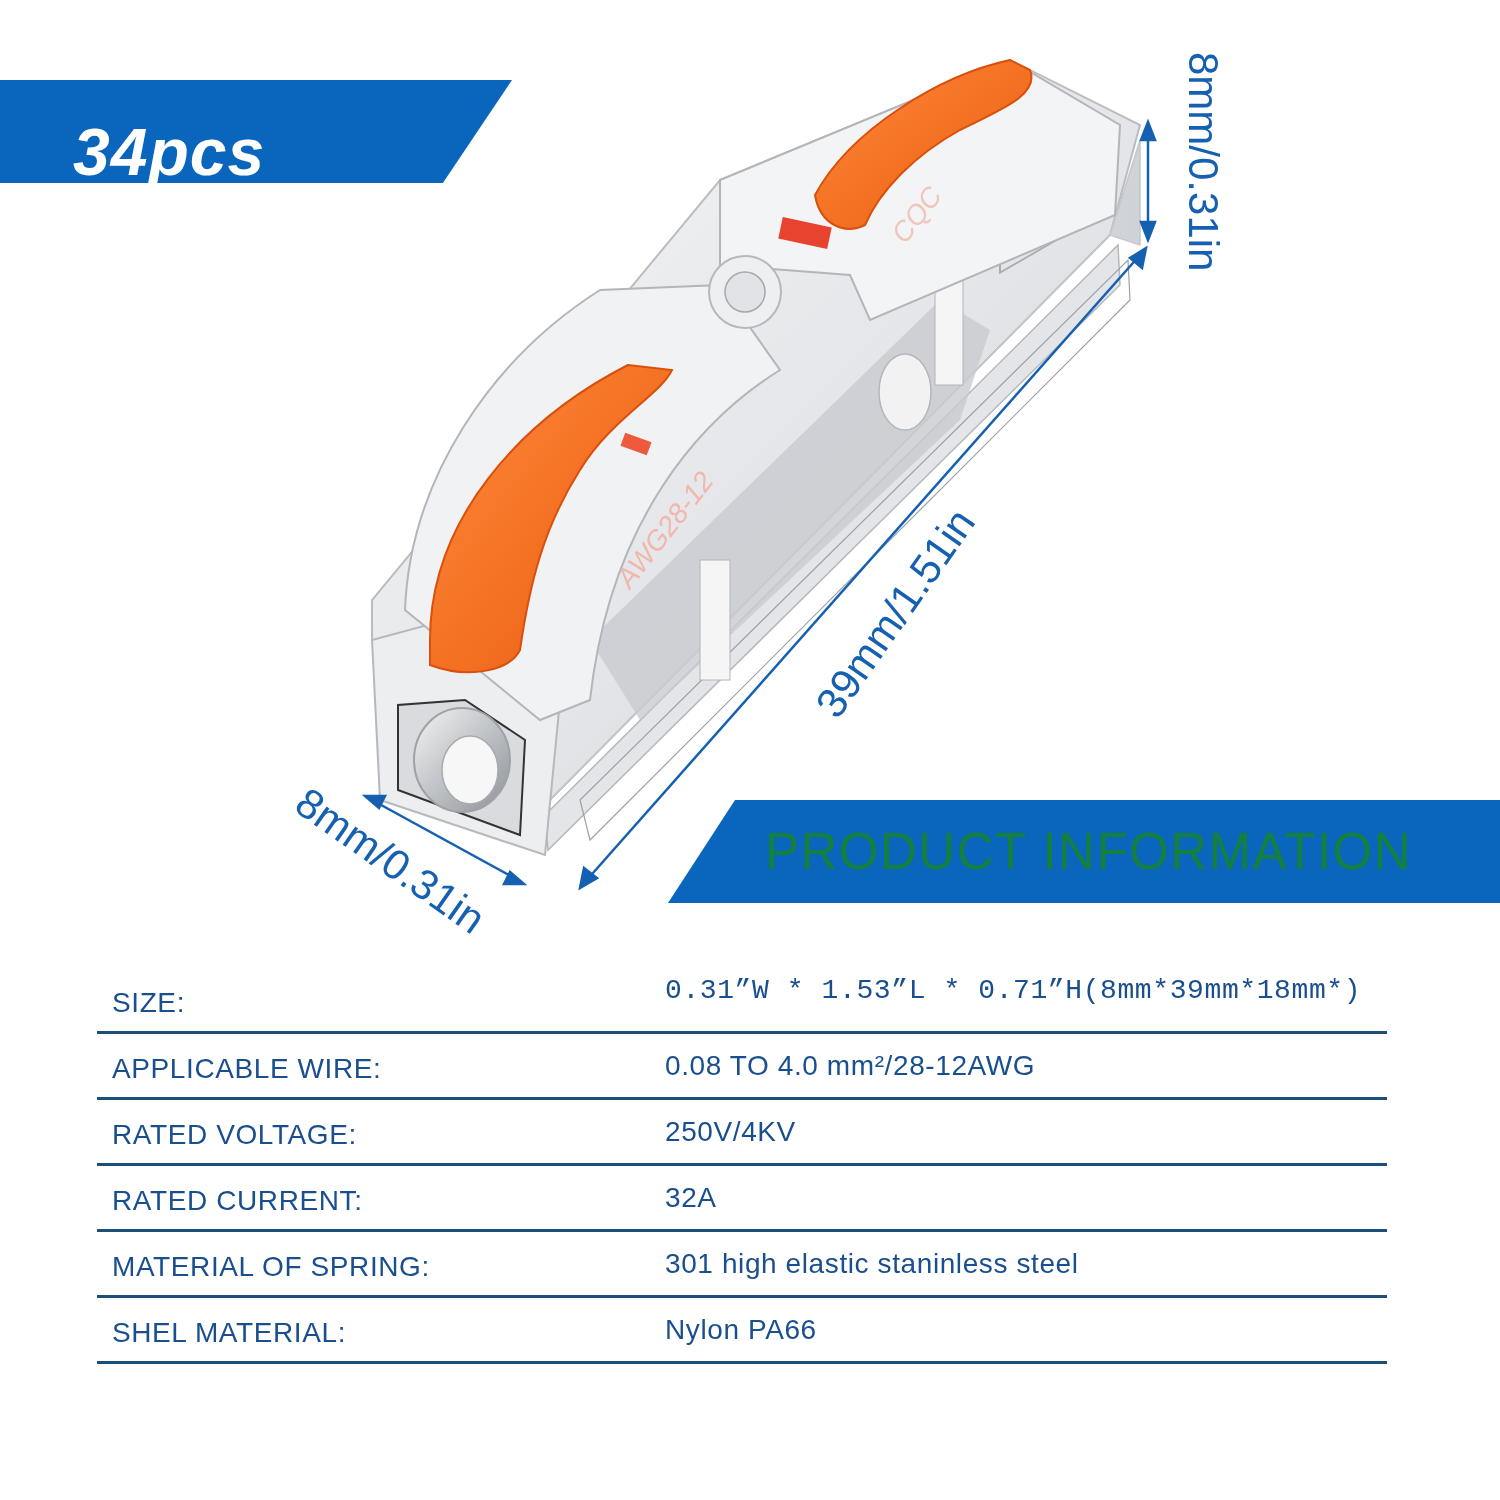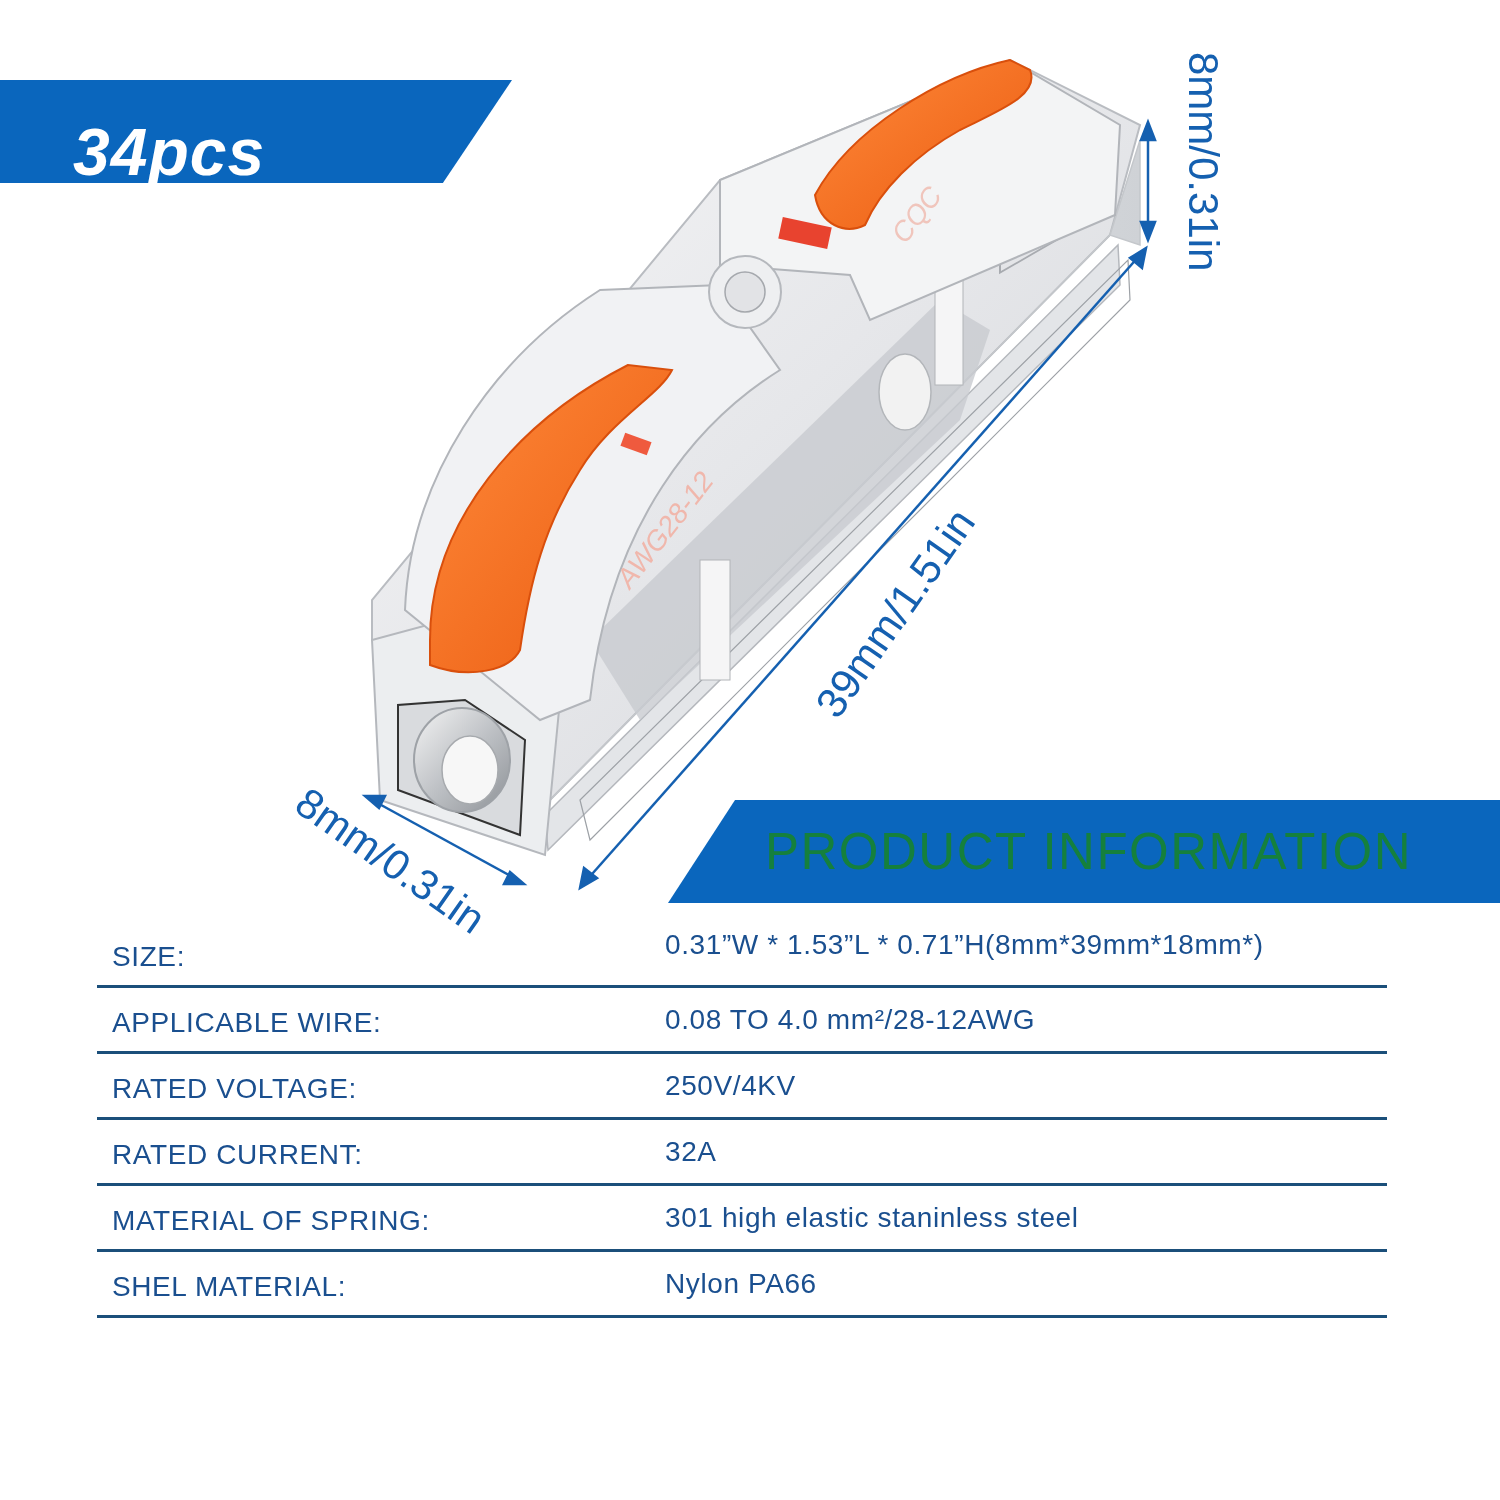--- a/index.html
+++ b/index.html
@@ -38,36 +38,36 @@
     
     .dim-label {
       color: #1560b0; font-size: 42px; white-space: nowrap; line-height: 44px;
       transform-origin: 0 0;
     }
     .dim-vertical { left: 1225px; top: 52px; transform: rotate(90deg); }
     .dim-length { left: 808px; top: 700px; transform: rotate(-55deg); }
     .dim-width { left: 313px; top: 780px; transform: rotate(35deg); }
 
     
-    .spec-table { left: 97px; top: 915px; width: 1290px; }
+    .spec-table { left: 97px; top: 961px; width: 1290px; }
     .spec-row {
       position: relative; height: 66px;
       border-bottom: 3px solid #1b4f7a;
       box-sizing: border-box;
     }
     .spec-label {
       position: absolute; left: 15px; bottom: 12px;
       color: #1a4f8f; font-size: 28px; letter-spacing: 0.6px; white-space: nowrap;
     }
     .spec-value {
       position: absolute; left: 568px; top: 16px;
       color: #1a4f8f; font-size: 28px; letter-spacing: 0.6px; white-space: nowrap;
     }
     .spec-row:first-child { height: 73px; }
-    .spec-row:first-child .spec-value { top: 14px; }
+    .spec-row:first-child .spec-value { top: 14px; font-family: Liberation Mono, monospace; }
   </style>
 </head>
 <body>
 
 <div class="abs banner-qty"></div>
 <div class="abs qty-text">34pcs</div>
 
 <svg class="abs product" viewBox="0 0 1500 1500" xmlns="http://www.w3.org/2000/svg">
   <defs>
     <linearGradient id="clearBody" x1="0" y1="0" x2="1" y2="1">

